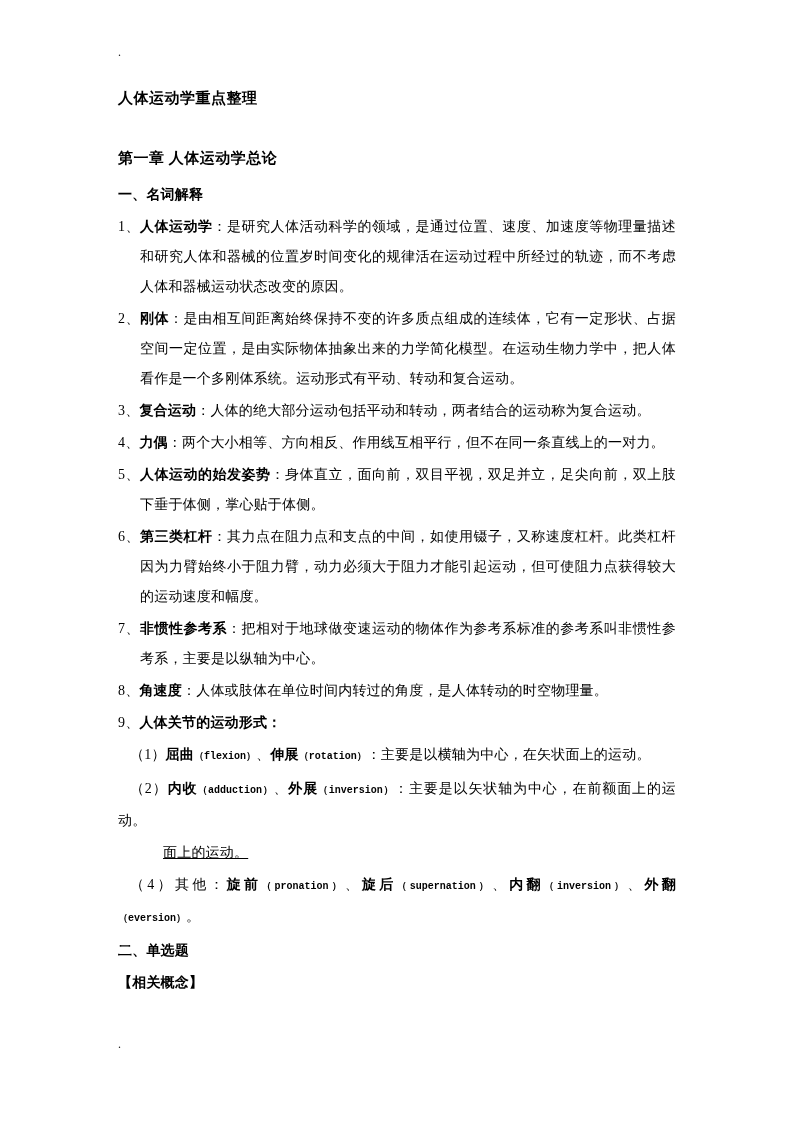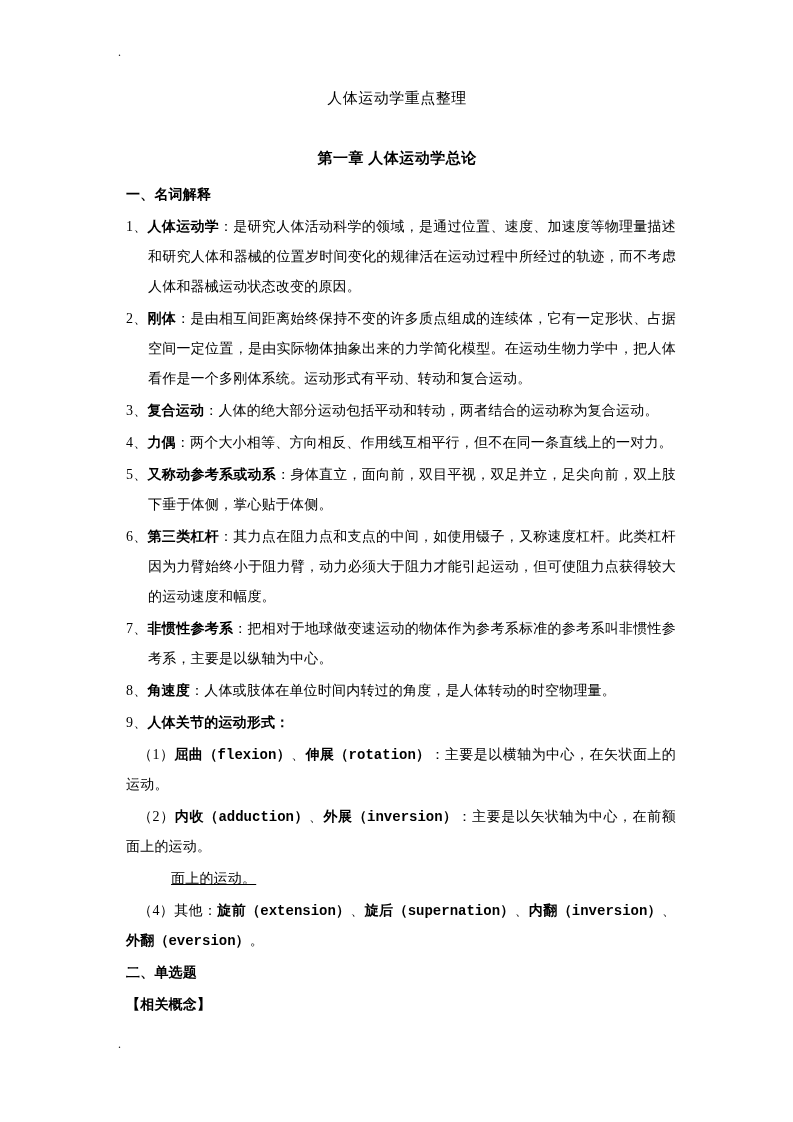--- a/index.html
+++ b/index.html
@@ -11,68 +11,67 @@
     font-family:"Liberation Serif","DejaVu Serif",serif;
     box-sizing:border-box;
     padding:88px 117px 0 118px;
     overflow:hidden;
   }
   .dot{position:absolute;left:118px;font-size:12px;line-height:12px;color:#222;}
   .dot-top{top:46px;}
   .dot-bottom{top:1038px;}
   .title{
     margin:0 0 40px 0;
-    text-align:center;
     font-size:15px;line-height:20px;
-    font-weight:normal;
+    font-weight:bold;
     letter-spacing:0.5px;
   }
   .chapter{
     margin:0 0 12px 0;
-    text-align:center;
+    text-align:left;
     font-size:15px;line-height:20px;
     font-weight:bold;
     letter-spacing:0.5px;
   }
   .para{
-    margin:0 0 2px 8px;
+    margin:0 0 2px 0;
     font-size:14px;
     line-height:30px;
     letter-spacing:0.2px;
     text-align:justify;
   }
   .para.heading{font-weight:bold;text-align:left;}
   .para.item{padding-left:22px;text-indent:-22px;}
   .para.sub{text-indent:12px;}
   .para.sub-cont{padding-left:45px;text-align:left;text-decoration:underline;}
   .b{font-weight:bold;}
-  .m{font-family:"Liberation Mono","DejaVu Sans Mono",monospace;font-weight:bold;font-size:14px;letter-spacing:0;}
+  .m{font-family:"Liberation Mono","DejaVu Sans Mono",monospace;font-weight:bold;font-size:10px;letter-spacing:0;}
 </style>
 </head>
 <body>
 
 <div class="page">
   <span class="dot dot-top">.</span>
 
   <h1 class="title">人体运动学重点整理</h1>
   <h2 class="chapter">第一章 人体运动学总论</h2>
 
   <div class="body-text">
       <p class="para heading"><span class="b">一、名词解释</span></p>
       <p class="para item"><span>1、</span><span class="b">人体运动学</span><span>：是研究人体活动科学的领域，是通过位置、速度、加速度等物理量描述和研究人体和器械的位置岁时间变化的规律活在运动过程中所经过的轨迹，而不考虑人体和器械运动状态改变的原因。</span></p>
       <p class="para item"><span>2、</span><span class="b">刚体</span><span>：是由相互间距离始终保持不变的许多质点组成的连续体，它有一定形状、占据空间一定位置，是由实际物体抽象出来的力学简化模型。在运动生物力学中，把人体看作是一个多刚体系统。运动形式有平动、转动和复合运动。</span></p>
       <p class="para item"><span>3、</span><span class="b">复合运动</span><span>：人体的绝大部分运动包括平动和转动，两者结合的运动称为复合运动。</span></p>
       <p class="para item"><span>4、</span><span class="b">力偶</span><span>：两个大小相等、方向相反、作用线互相平行，但不在同一条直线上的一对力。</span></p>
-      <p class="para item"><span>5、</span><span class="b">又称动参考系或动系</span><span>：身体直立，面向前，双目平视，双足并立，足尖向前，双上肢下垂于体侧，掌心贴于体侧。</span></p>
+      <p class="para item"><span>5、</span><span class="b">人体运动的始发姿势</span><span>：身体直立，面向前，双目平视，双足并立，足尖向前，双上肢下垂于体侧，掌心贴于体侧。</span></p>
       <p class="para item"><span>6、</span><span class="b">第三类杠杆</span><span>：其力点在阻力点和支点的中间，如使用镊子，又称速度杠杆。此类杠杆因为力臂始终小于阻力臂，动力必须大于阻力才能引起运动，但可使阻力点获得较大的运动速度和幅度。</span></p>
       <p class="para item"><span>7、</span><span class="b">非惯性参考系</span><span>：把相对于地球做变速运动的物体作为参考系标准的参考系叫非惯性参考系，主要是以纵轴为中心。</span></p>
       <p class="para item"><span>8、</span><span class="b">角速度</span><span>：人体或肢体在单位时间内转过的角度，是人体转动的时空物理量。</span></p>
       <p class="para item"><span>9、</span><span class="b">人体关节的运动形式：</span></p>
       <p class="para sub"><span>（1）</span><span class="b">屈曲</span><span class="m">（flexion）</span><span>、</span><span class="b">伸展</span><span class="m">（rotation）</span><span>：主要是以横轴为中心，在矢状面上的运动。</span></p>
       <p class="para sub"><span>（2）</span><span class="b">内收</span><span class="m">（adduction）</span><span>、</span><span class="b">外展</span><span class="m">（inversion）</span><span>：主要是以矢状轴为中心，在前额面上的运动。</span></p>
       <p class="para sub-cont"><span>面上的运动。</span></p>
-      <p class="para sub"><span>（4）其他：</span><span class="b">旋前</span><span class="m">（extension）</span><span>、</span><span class="b">旋后</span><span class="m">（supernation）</span><span>、</span><span class="b">内翻</span><span class="m">（inversion）</span><span>、</span><span class="b">外翻</span><span class="m">（eversion）</span><span>。</span></p>
+      <p class="para sub"><span>（4）其他：</span><span class="b">旋前</span><span class="m">（pronation）</span><span>、</span><span class="b">旋后</span><span class="m">（supernation）</span><span>、</span><span class="b">内翻</span><span class="m">（inversion）</span><span>、</span><span class="b">外翻</span><span class="m">（eversion）</span><span>。</span></p>
       <p class="para heading"><span class="b">二、单选题</span></p>
       <p class="para heading"><span class="b">【相关概念】</span></p>
     </div>
 
   <span class="dot dot-bottom">.</span>
 </div>
 
 </body></html>

